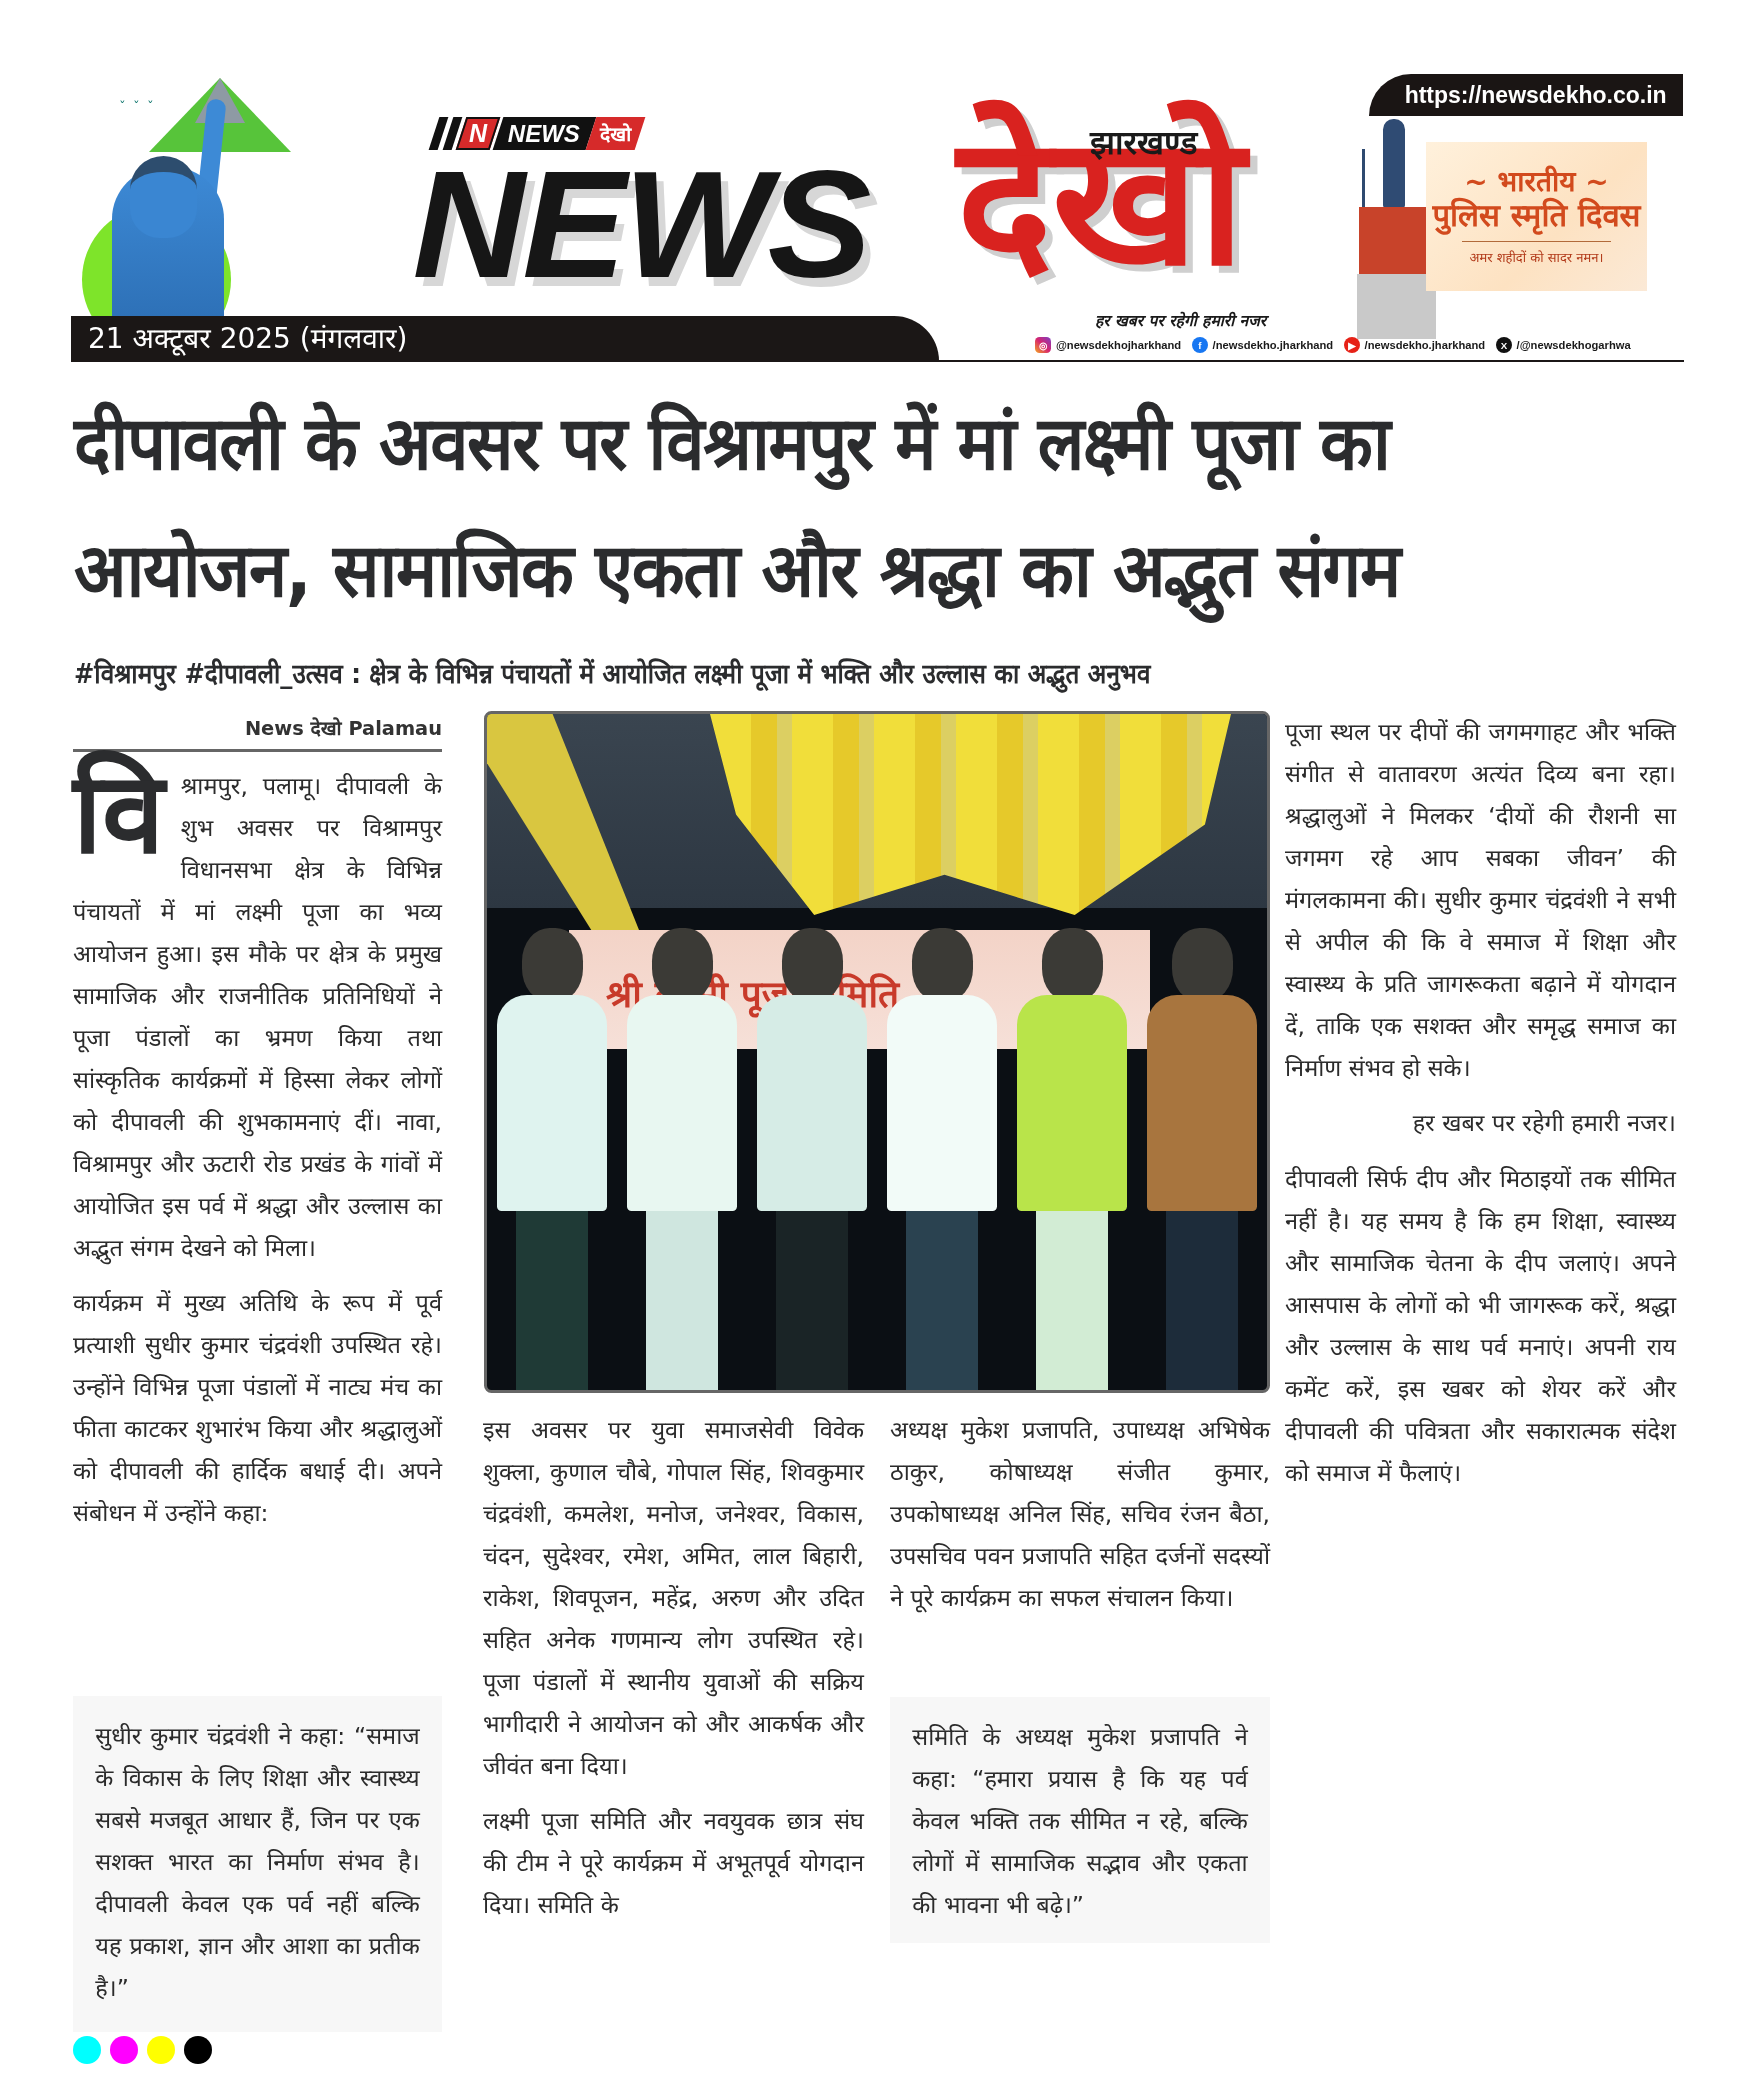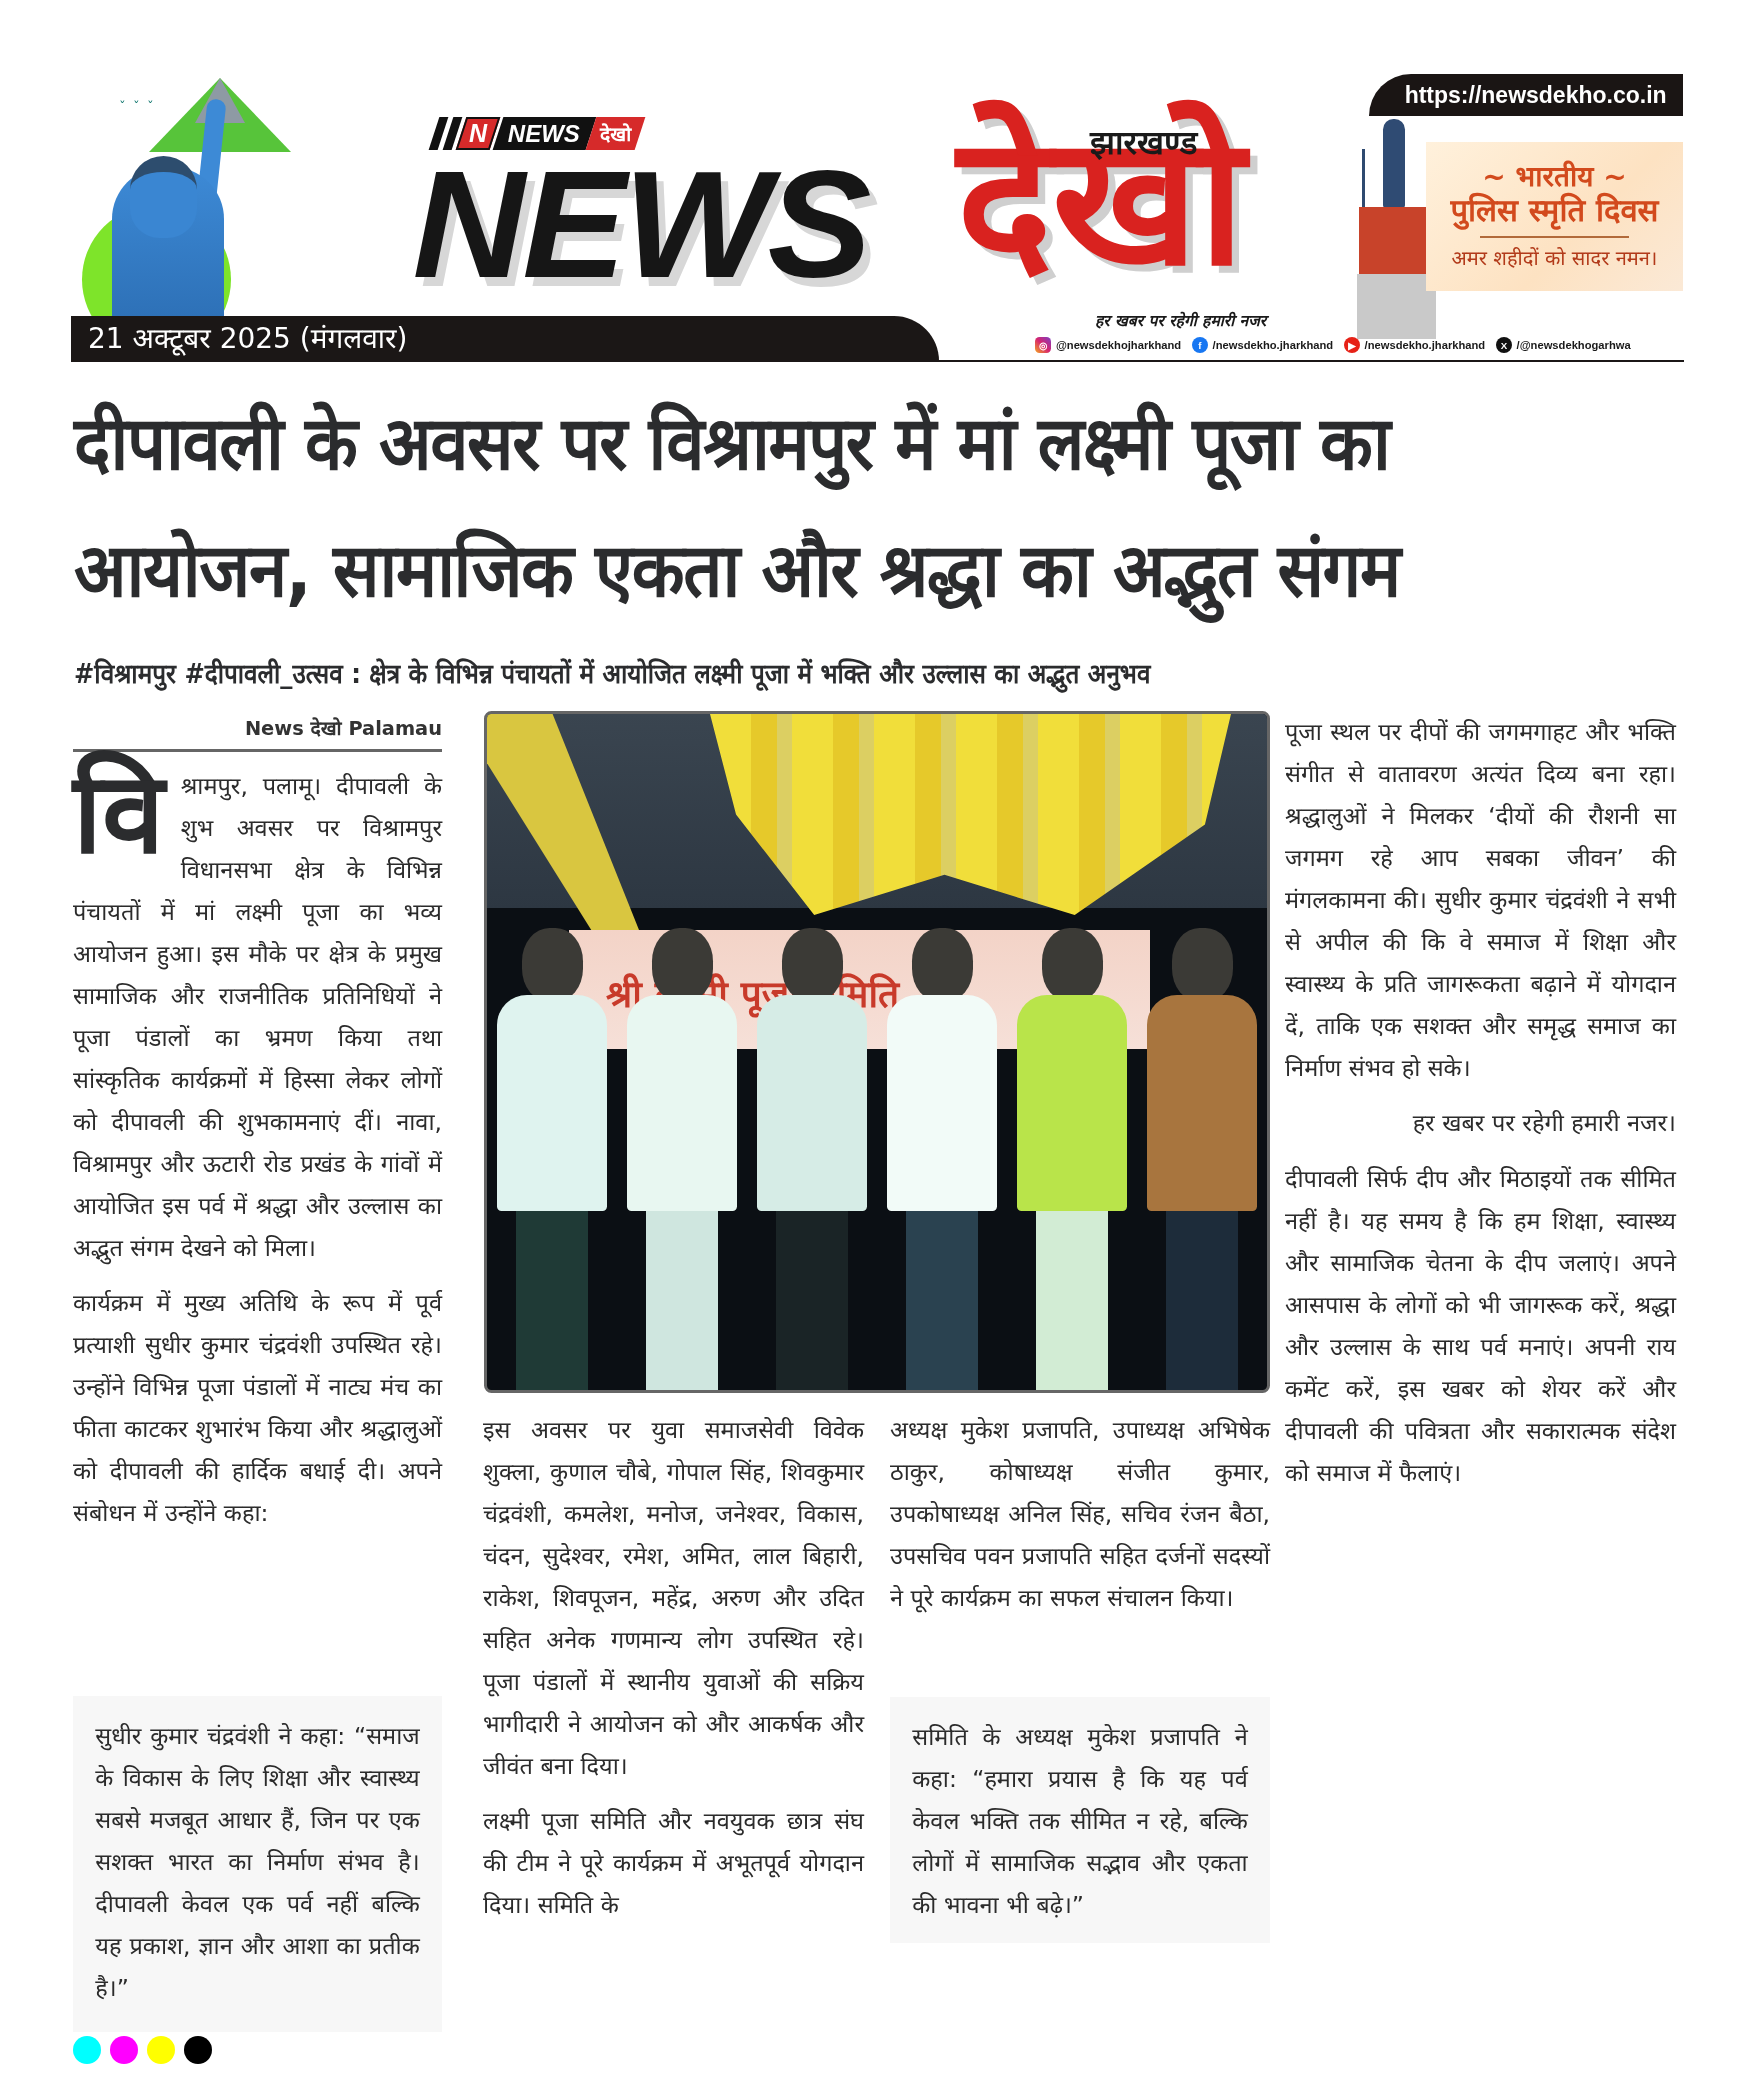--- a/index.html
+++ b/index.html
@@ -40,26 +40,26 @@
   .url-bar { position: absolute; left: 1369px; top: 74px; width: 314px; height: 42px; background: #1a1514;
     border-radius: 42px 0 0 0; display: flex; align-items: center; justify-content: flex-end; padding-right: 16.4px; }
   .url-bar span { color: #fff; font-weight: bold; font-size: 23px; font-family: "Liberation Sans", sans-serif; }
 
   .statue { position: absolute; left: 1352px; top: 119px; width: 89px; height: 220px; }
   .statue-figure { position: absolute; left: 31px; top: 0; width: 22.3px; height: 89px; background: #2f4b73; border-radius: 10.4px 10.4px 3px 3px; }
   .statue-flag { position: absolute; left: 10.4px; top: 30px; width: 3px; height: 112px; background: #2e4a70; }
   .statue-base-top { position: absolute; left: 7.4px; top: 88px; width: 72px; height: 67px; background: #c8432a; }
   .statue-base { position: absolute; left: 4.5px; top: 155px; width: 79px; height: 65px; background: #c9c9c9; }
 
-  .banner { position: absolute; left: 1426px; top: 142px; width: 257px; height: 149px;
+  .banner { position: absolute; left: 1426px; top: 142px; width: 221px; height: 149px;
     background: linear-gradient(135deg, #fff1dc, #fde2c2 60%, #fbe9d6); display: flex; flex-direction: column; align-items: center; justify-content: center; }
   .banner-l1 { color: #d24a1d; font-weight: bold; font-size: 28px; line-height: 1.1; }
   .banner-l2 { color: #d24a1d; font-weight: bold; font-size: 31px; line-height: 1.15; text-align: center; }
   .banner-divider { width: 149px; height: 1.5px; background: #b26a3a; margin: 7.4px 0 6px; }
-  .banner-l3 { color: #b23a1a; font-size: 20px; }
+  .banner-l3 { color: #b23a1a; font-size: 13px; }
 
   .date-bar { position: absolute; left: 71px; top: 316px; width: 868px; height: 45px; background: #1b1716;
     border-radius: 0 45px 0 0; }
   .date-text { position: absolute; left: 88px; top: 319px; color: #fff; font-size: 28px; line-height: 39px; }
 
   .social-row { position: absolute; left: 1035px; top: 337px; display: flex; align-items: center; gap: 4.5px; font-size: 11.2px; font-weight: bold; color: #1a1a1a; font-family: "Liberation Sans", sans-serif; }
   .soc-ic { width: 16.4px; height: 16.4px; border-radius: 50%; display: inline-flex; align-items: center; justify-content: center; color: #fff; font-size: 9.7px; font-weight: bold; }
   .ic-ig { background: linear-gradient(45deg, #f5a623, #d6246e, #7b3fc4); border-radius: 4.5px; }
   .ic-fb { background: #1877f2; }
   .ic-yt { background: #e62117; }

